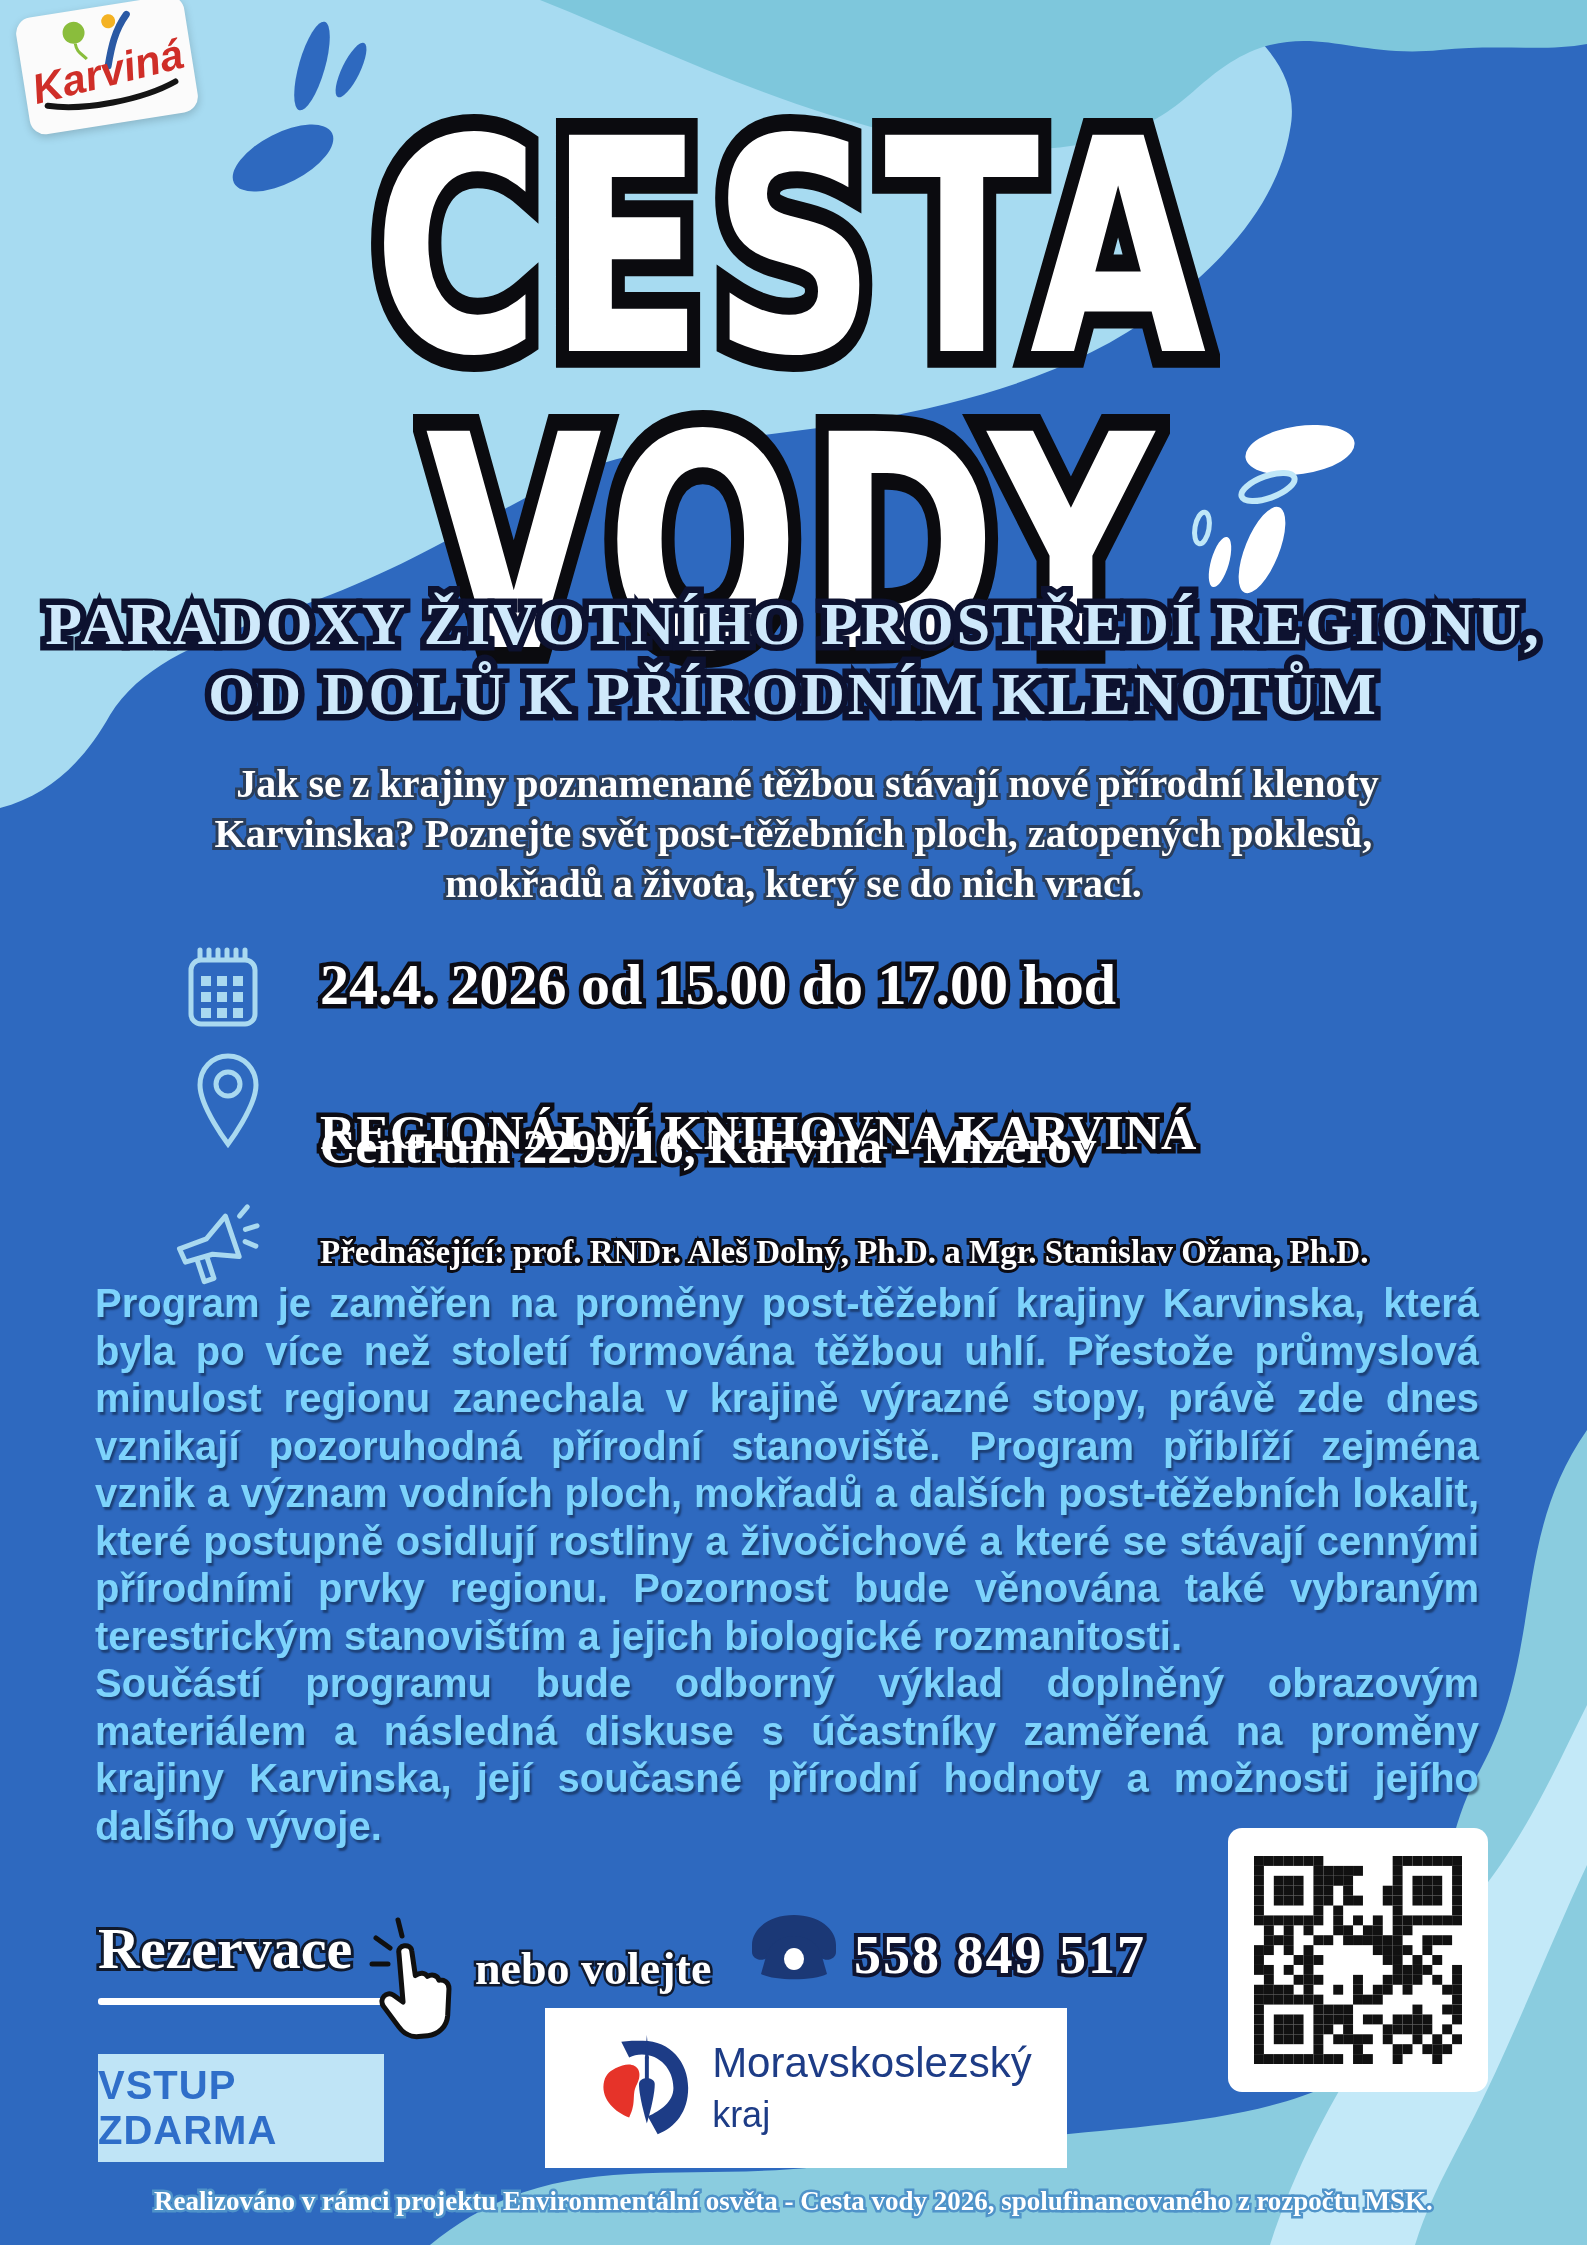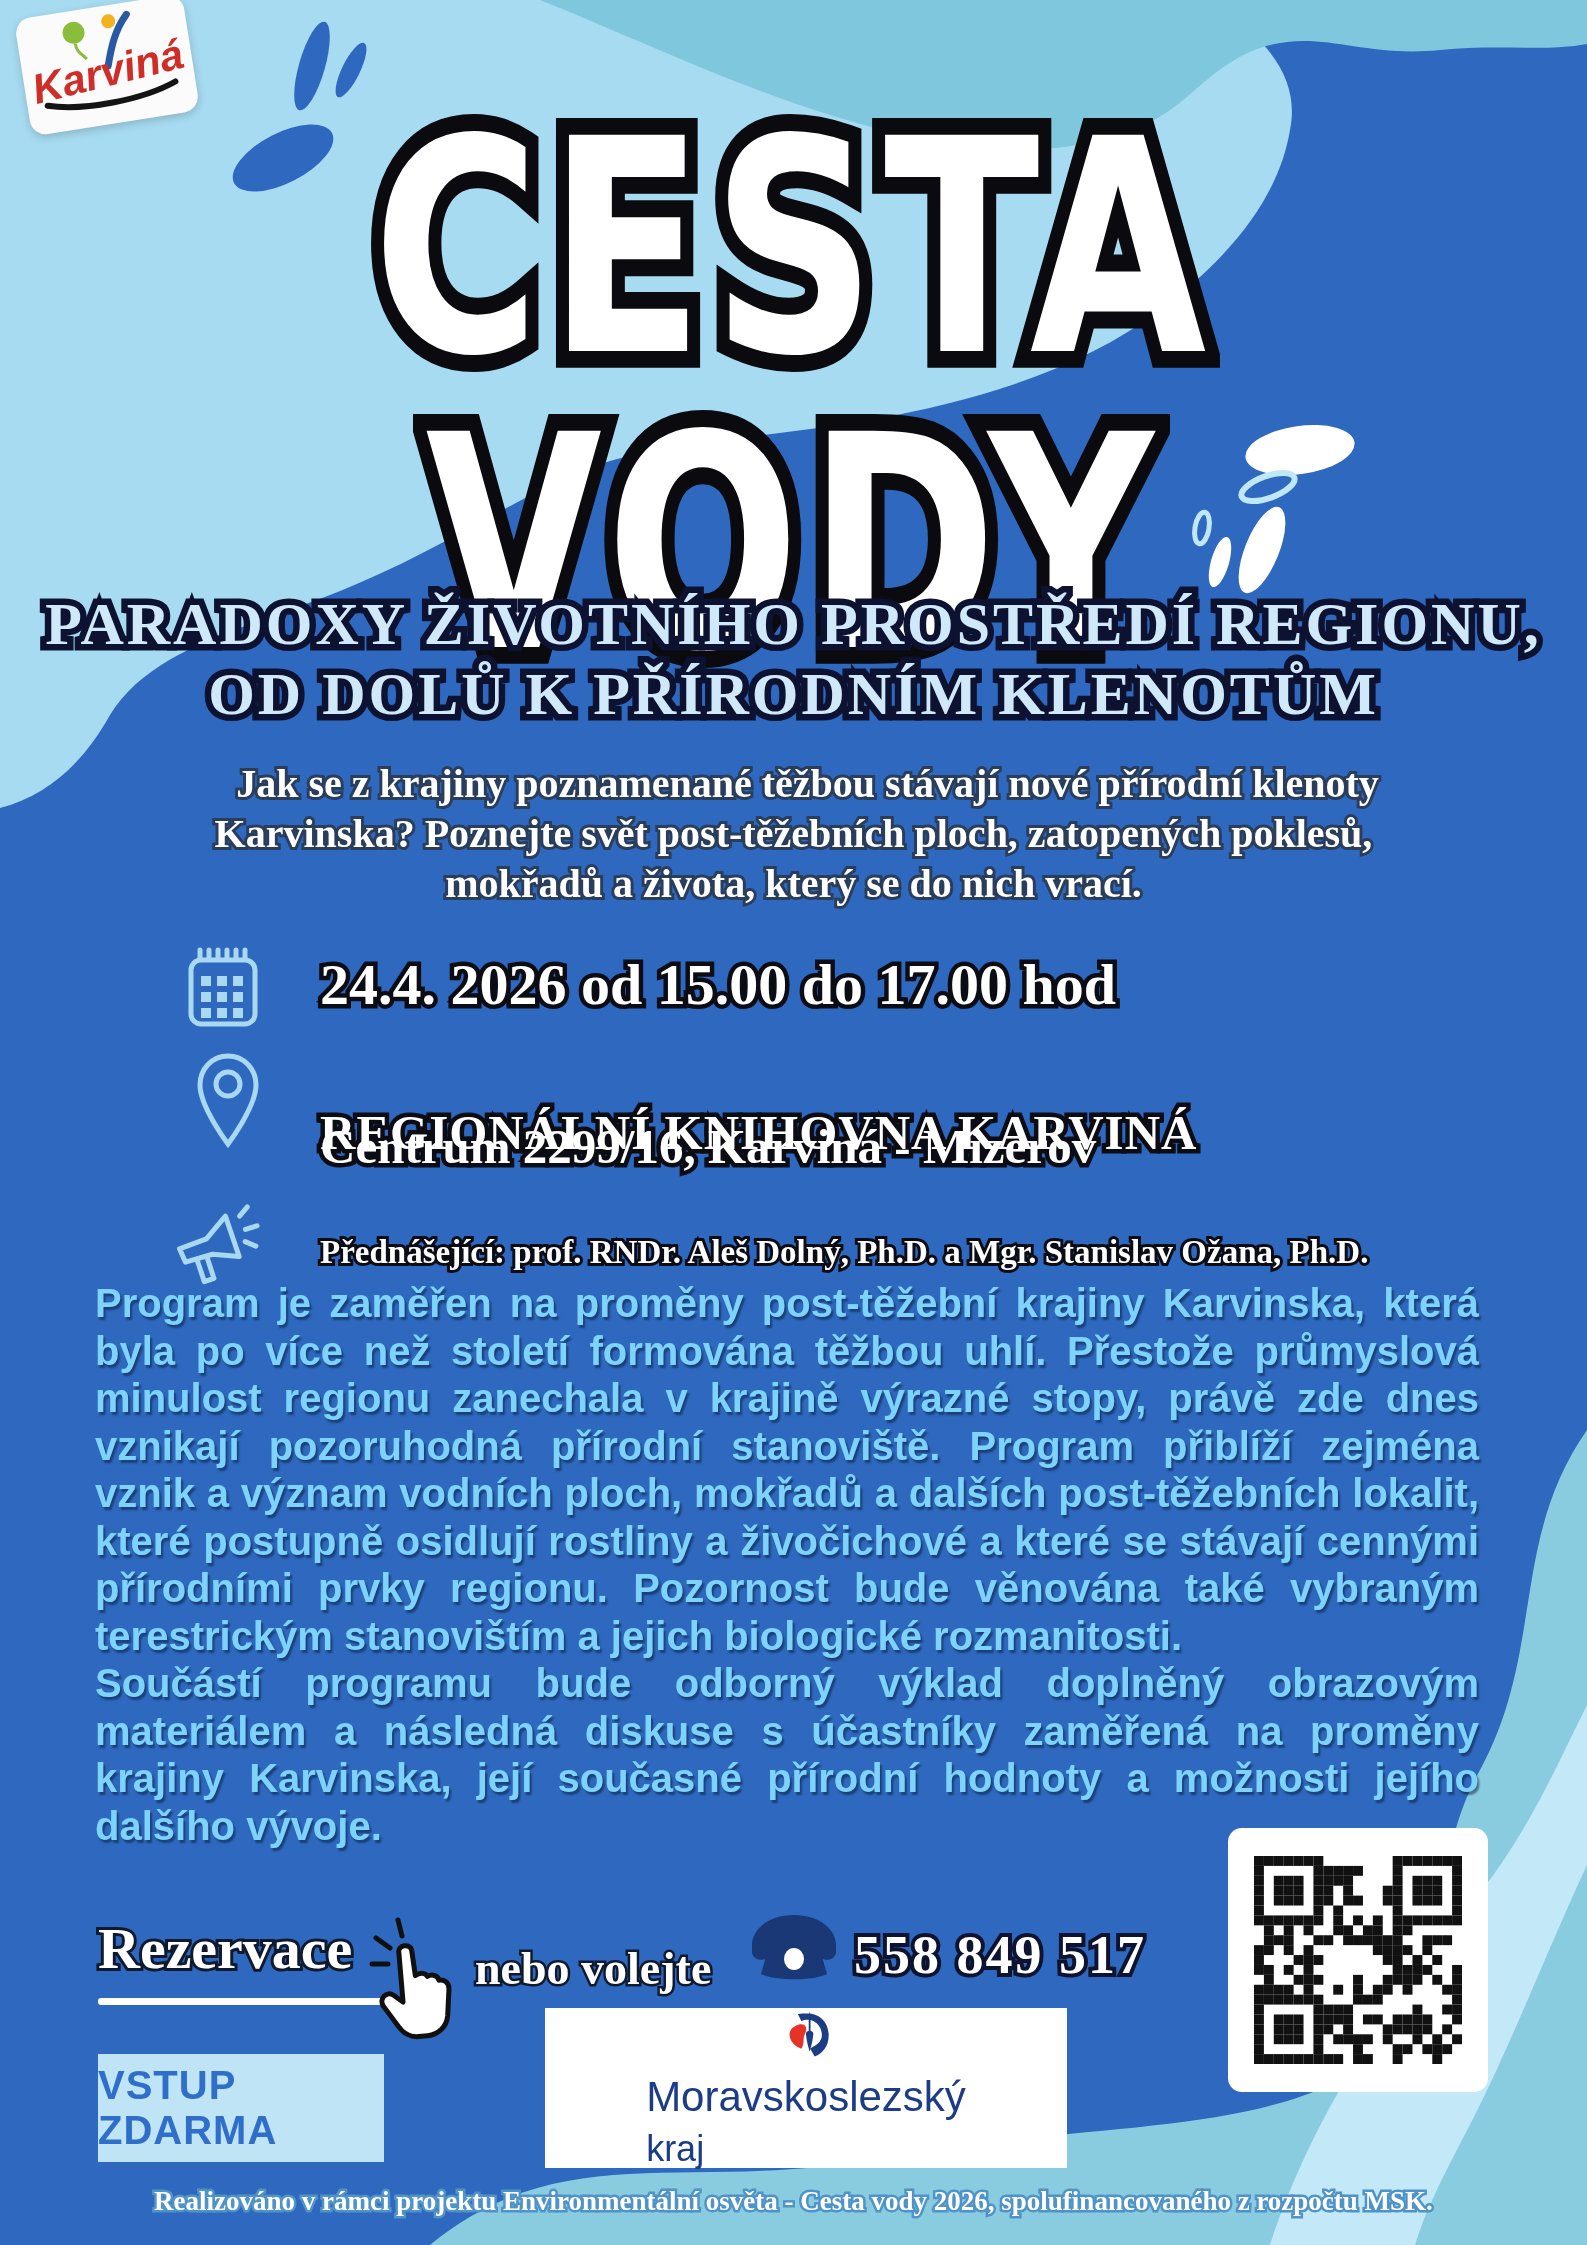--- a/index.html
+++ b/index.html
@@ -65,21 +65,21 @@
   .phone-num .fill{color:#ffffff;}
 
   .free-badge{position:absolute;left:98px;top:2054px;width:286px;height:108px;background:#bfe4f6;
               display:flex;align-items:center;justify-content:center;}
   .free-badge span{color:#2f6ec9;font-weight:700;font-size:40px;letter-spacing:1px;}
 
   .qr-card{position:absolute;left:1228px;top:1828px;width:260px;height:264px;background:#ffffff;
            border-radius:14px;display:flex;align-items:center;justify-content:center;}
 
   .msk-card{position:absolute;left:545px;top:2008px;width:522px;height:160px;background:#ffffff;
-            display:flex;align-items:center;justify-content:center;gap:14px;flex-direction:column;}
+            display:flex;align-items:center;justify-content:center;gap:14px;}
   .msk-text{color:#1d3c86;line-height:1.02;}
   .msk-text .l1{font-size:42px;}
   .msk-text .l2{font-size:36px;margin-top:12px;}
 
   .footer-line{top:2186px;font-size:27px;}
   .footer-line .stroke{-webkit-text-stroke:5px #4f93c9;color:#4f93c9;}
   .footer-line .fill{color:#ffffff;}
 
   .logo-card{position:absolute;left:22px;top:6px;width:170px;height:118px;background:#fbfbfb;
              border-radius:16px;transform:rotate(-9deg);box-shadow:0 3px 8px rgba(0,0,0,.18);}

